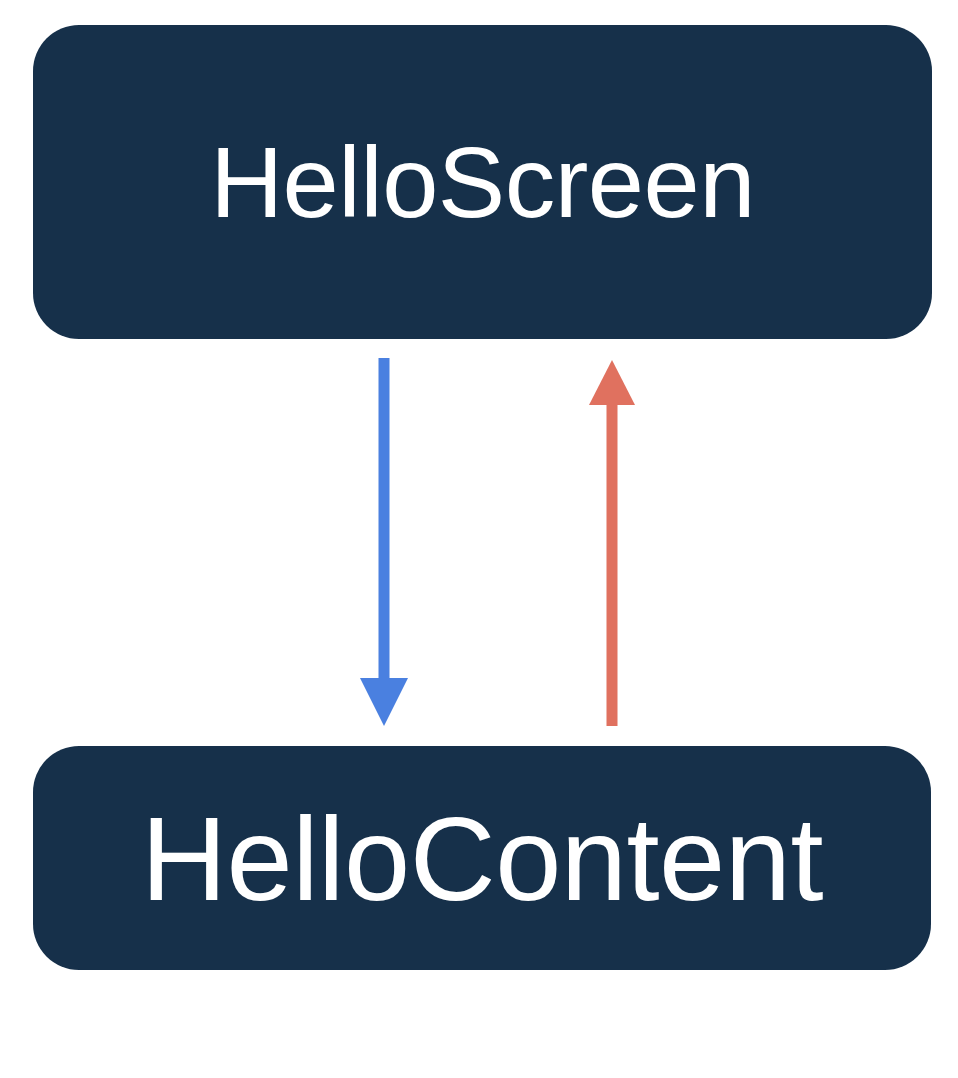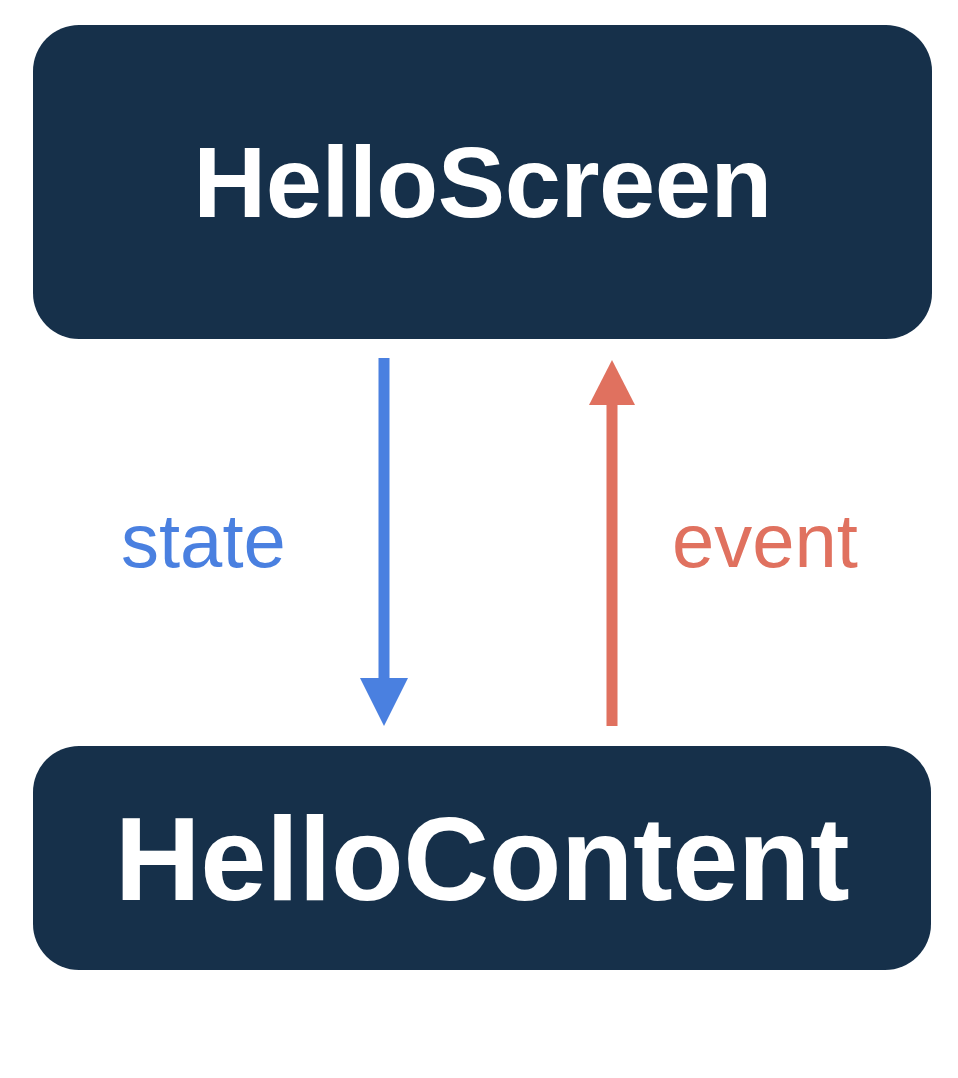--- a/index.html
+++ b/index.html
@@ -23,21 +23,21 @@
     box-sizing: border-box;
     background: #16304a;
     border-radius: 46px;
     display: flex;
     align-items: center;
     justify-content: center;
   }
   .node-label {
     color: #ffffff;
     font-family: "Liberation Sans", sans-serif;
-    font-weight: 700;
+    font-weight: 400;
     letter-spacing: -0.5px;
     white-space: nowrap;
     line-height: 1;
   }
   #node-hello-screen {
     left: 33px;
     top: 25px;
     width: 899px;
     height: 314px;
   }
@@ -93,21 +93,19 @@
     <g>
       <rect x="378.5" y="358" width="11" height="322" fill="#4a80e0"></rect>
       <polygon points="360,678 408,678 384,726" fill="#4a80e0"></polygon>
     </g>
     <g>
       <rect x="606.5" y="402" width="11" height="324" fill="#e0715f"></rect>
       <polygon points="589,405 635,405 612,360" fill="#e0715f"></polygon>
     </g>
   </svg>
 
-  <span class="edge-label" id="edge-label-state">state</span>
 
-  <span class="edge-label" id="edge-label-event">event</span>
 
   <div class="node-box" id="node-hello-content">
     <span class="node-label">HelloContent</span>
   </div>
 
 </div>
 
 </body></html>

